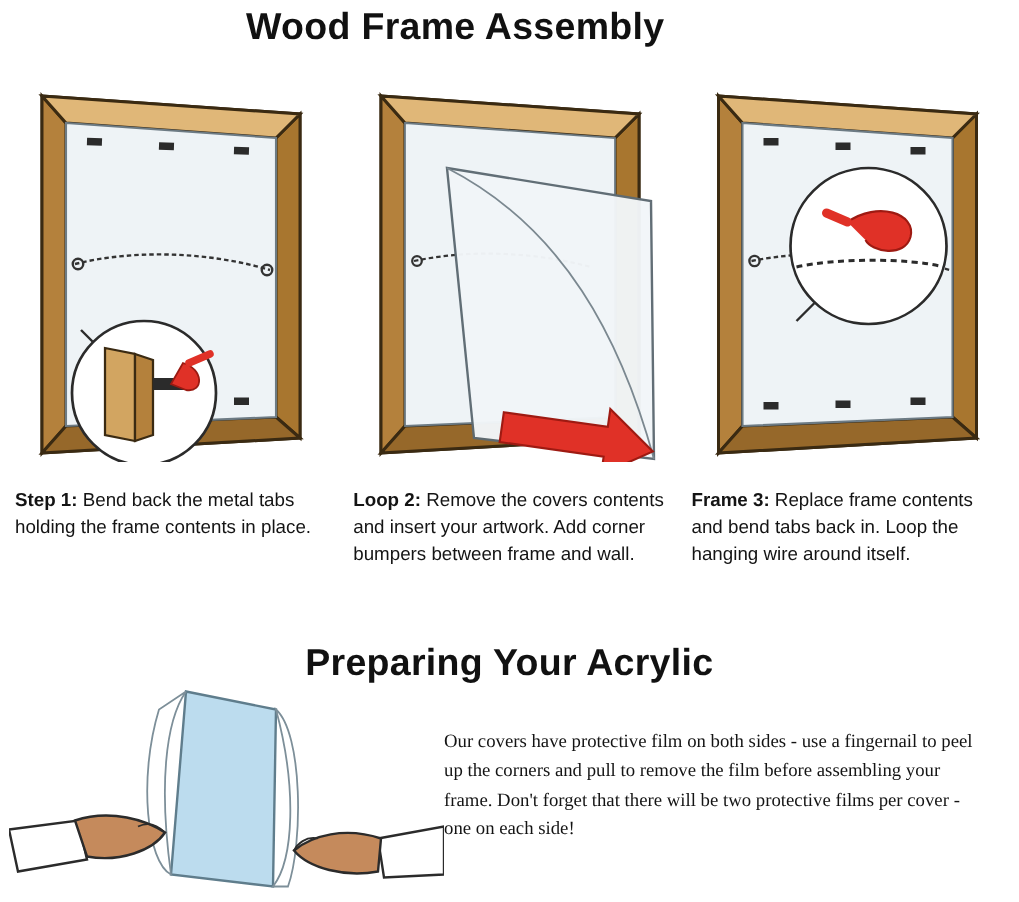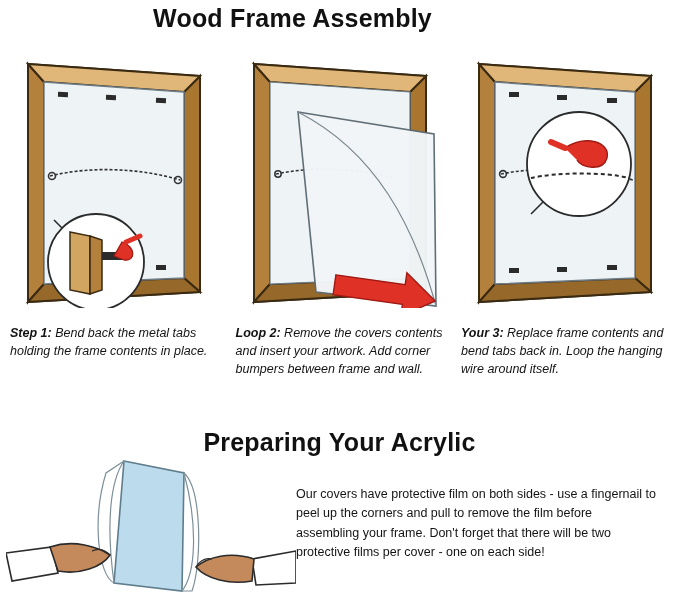--- a/index.html
+++ b/index.html
@@ -23,42 +23,41 @@
   .title {
     text-align: center;
     font-size: 25px;
     font-weight: 700;
     letter-spacing: 0.2px;
     color: #111111;
   }
   #title-wood {
     position: absolute;
     top: 4px;
-    left: 0;
+    left: 11px;
     width: 585px;
   }
   #title-acrylic {
     position: absolute;
     top: 428px;
     left: 0;
     width: 679px;
   }
   .steps-row {
     position: absolute;
     top: 56px;
     left: 0;
     width: 679px;
     display: flex;
     justify-content: space-between;
     padding: 0 10px;
     box-sizing: border-box;
   }
   .step-col {
     width: 208px;
-    font-style: italic;
   }
   .frame-art {
     width: 208px;
     height: 252px;
     display: block;
   }
   .step-caption {
     margin-top: 16px;
     font-size: 12.5px;
     line-height: 1.45;
@@ -67,20 +66,21 @@
   .step-caption b {
     font-weight: 700;
   }
   .acrylic-row {
     position: absolute;
     top: 455px;
     left: 0;
     width: 679px;
     display: flex;
     align-items: flex-start;
+    font-family: Liberation Serif, serif;
   }
   .acrylic-art-wrap {
     width: 296px;
     padding-left: 6px;
     box-sizing: border-box;
   }
   .acrylic-art {
     width: 290px;
     height: 140px;
     display: block;
@@ -180,21 +180,21 @@
         <path d="M40,118 C80,110 130,112 172,124" fill="none" stroke="#333" stroke-width="1.6" stroke-dasharray="3 2"></path>
         <circle cx="42" cy="118" r="3.4" fill="none" stroke="#333" stroke-width="1.6"></circle>
 
         <circle cx="118" cy="108" r="52" fill="#ffffff" stroke="#2b2b2b" stroke-width="1.8"></circle>
         <line x1="82" y1="146" x2="70" y2="158" stroke="#2b2b2b" stroke-width="1.6"></line>
         <path d="M70,122 C96,116 146,116 168,122" fill="none" stroke="#2b2b2b" stroke-width="2" stroke-dasharray="4 3"></path>
         <path d="M104,92 C124,78 150,86 146,102 C142,116 120,112 116,104" fill="#e03127" stroke="#9e1a12" stroke-width="1.4"></path>
         <path d="M104,92 L90,86" stroke="#e03127" stroke-width="6" stroke-linecap="round"></path>
       </svg>
       <div class="step-caption">
-        <b>Your 3:</b><span> Replace frame contents and bend tabs back in. Loop the hanging wire around itself.</span>
+        <b>Frame 3:</b><span> Replace frame contents and bend tabs back in. Loop the hanging wire around itself.</span>
       </div>
     </div>
 
   </div>
 
   <div id="title-acrylic" class="title">Preparing Your Acrylic</div>
 
   <div class="acrylic-row">
     <div class="acrylic-art-wrap">
       <svg class="acrylic-art" viewBox="0 0 290 140">

